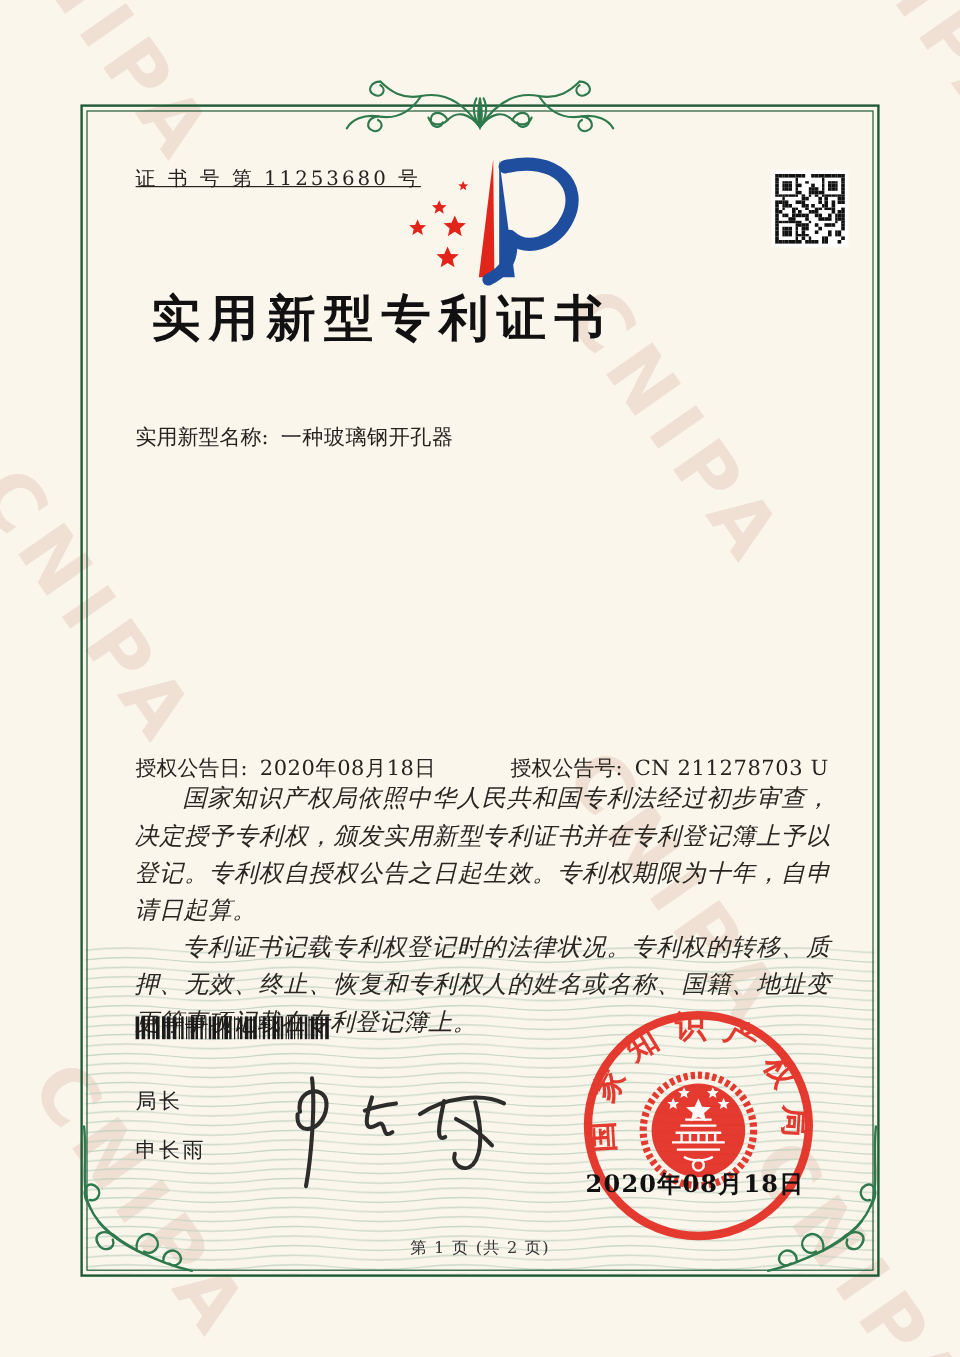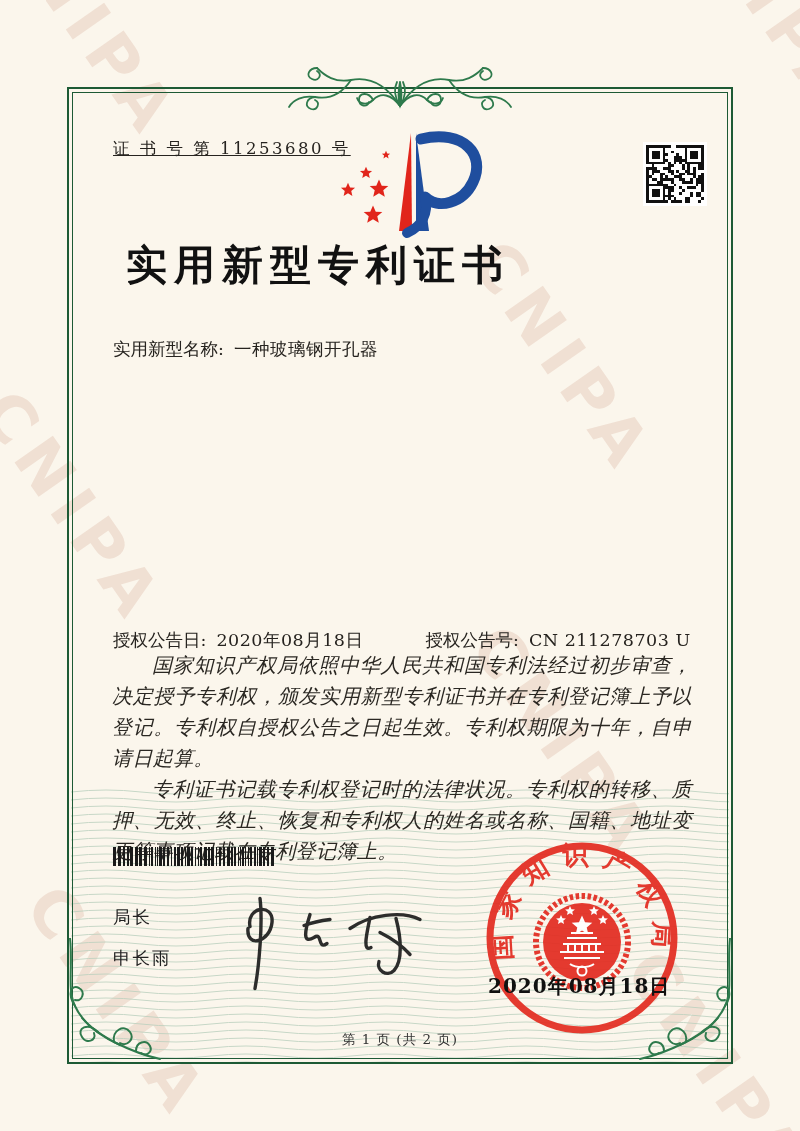--- a/index.html
+++ b/index.html
@@ -604,21 +604,21 @@
       <div class="m"></div>
       <div></div>
       <div></div>
       <div></div>
       <div class="m"></div>
       <div></div>
     </div>
 
   <div class="title">实用新型专利证书</div>
 
-  <div class="field" style="top:337px">
+  <div class="field" style="top:352px">
     <span class="lab">实用新型名称:</span><span class="val">一种玻璃钢开孔器</span>
   </div>
   <div class="field" style="top:628px">
     <span class="lab">授权公告日:</span><span class="val">2020年08月18日</span><span class="lab pair2">授权公告号:</span><span class="val">CN 211278703 U</span>
   </div>
 
   <div class="bodytext">
     <p>国家知识产权局依照中华人民共和国专利法经过初步审查，决定授予专利权，颁发实用新型专利证书并在专利登记簿上予以登记。专利权自授权公告之日起生效。专利权期限为十年，自申请日起算。</p>
     <p>专利证书记载专利权登记时的法律状况。专利权的转移、质押、无效、终止、恢复和专利权人的姓名或名称、国籍、地址变更等事项记载在专利登记簿上。</p>
   </div>

